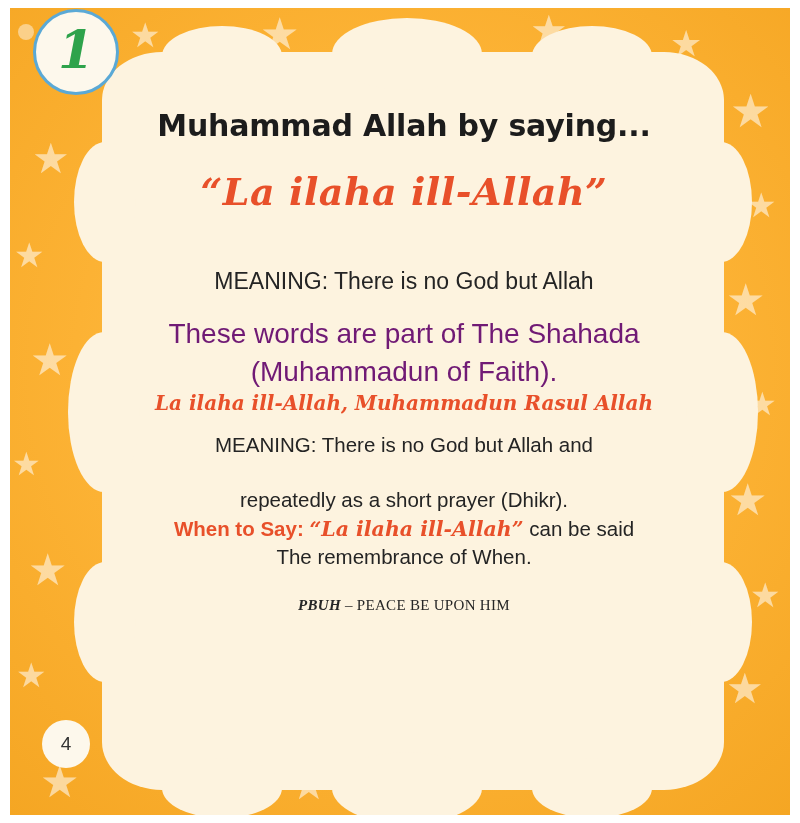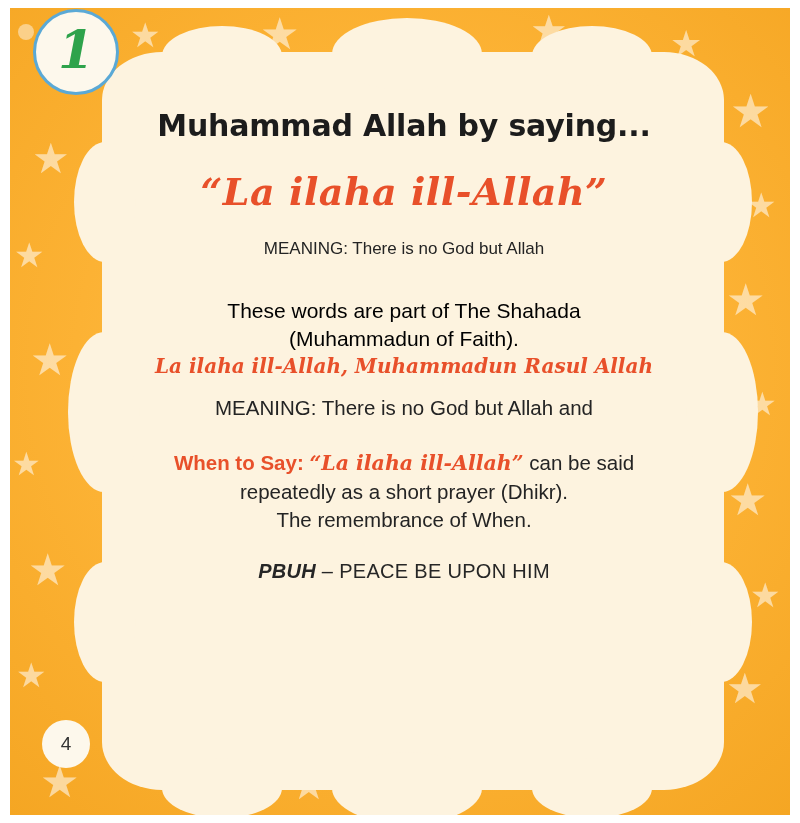--- a/index.html
+++ b/index.html
@@ -93,29 +93,29 @@
   .phrase-arabic {
     font-family: "DejaVu Sans", sans-serif;
     font-size: 40px;
     color: #e8502a;
     direction: rtl;
     margin-top: 14px;
     line-height: 1.25;
   }
 
   .meaning-main {
-    font-size: 17px;
+    font-size: 23px;
     color: #242424;
-    margin-top: 25px;
+    margin-top: 54px;
   }
 
   .shahada-note {
-    font-size: 21px;
-    color: #000000;
-    margin-top: 38px;
+    font-size: 28px;
+    color: #701a75;
+    margin-top: 20px;
     line-height: 1.35;
   }
 
   .phrase-latin2 {
     font-family: "DejaVu Serif", serif;
     font-style: italic;
     font-weight: bold;
     font-size: 20px;
     color: #e8502a;
   }
@@ -138,22 +138,22 @@
     font-weight: bold;
   }
   .when-to-say .quoted {
     color: #e8502a;
     font-weight: bold;
     font-family: "DejaVu Serif", serif;
     font-style: italic;
   }
 
   .footnote {
-    font-family: Liberation Sans, sans-serif;
-    font-size: 20px;
+    font-family: Liberation Serif, serif;
+    font-size: 15px;
     color: #262626;
     margin-top: 26px;
     letter-spacing: 0.3px;
   }
   .footnote .abbr {
     font-weight: bold;
     font-style: italic;
   }
 
   
@@ -288,25 +288,25 @@
       <div>(Muhammadun of Faith).</div>
     </div>
 
     <div class="phrase-latin2">La ilaha ill-Allah, Muhammadun Rasul Allah</div>
 
     <div class="meaning-2">
       <div>MEANING: There is no God but Allah and</div>
     </div>
 
     <div class="when-to-say">
+      <div>repeatedly as a short prayer (Dhikr).</div>
       <div>
         <span class="lbl">When to Say:</span>
         <span class="quoted">“La ilaha ill-Allah”</span><span> can be said</span>
       </div>
-      <div>repeatedly as a short prayer (Dhikr).</div>
       <div>The remembrance of When.</div>
     </div>
 
     <div class="footnote">
       <span class="abbr">PBUH</span><span> – PEACE BE UPON HIM</span>
     </div>
 
   </div>
 </div>
 

